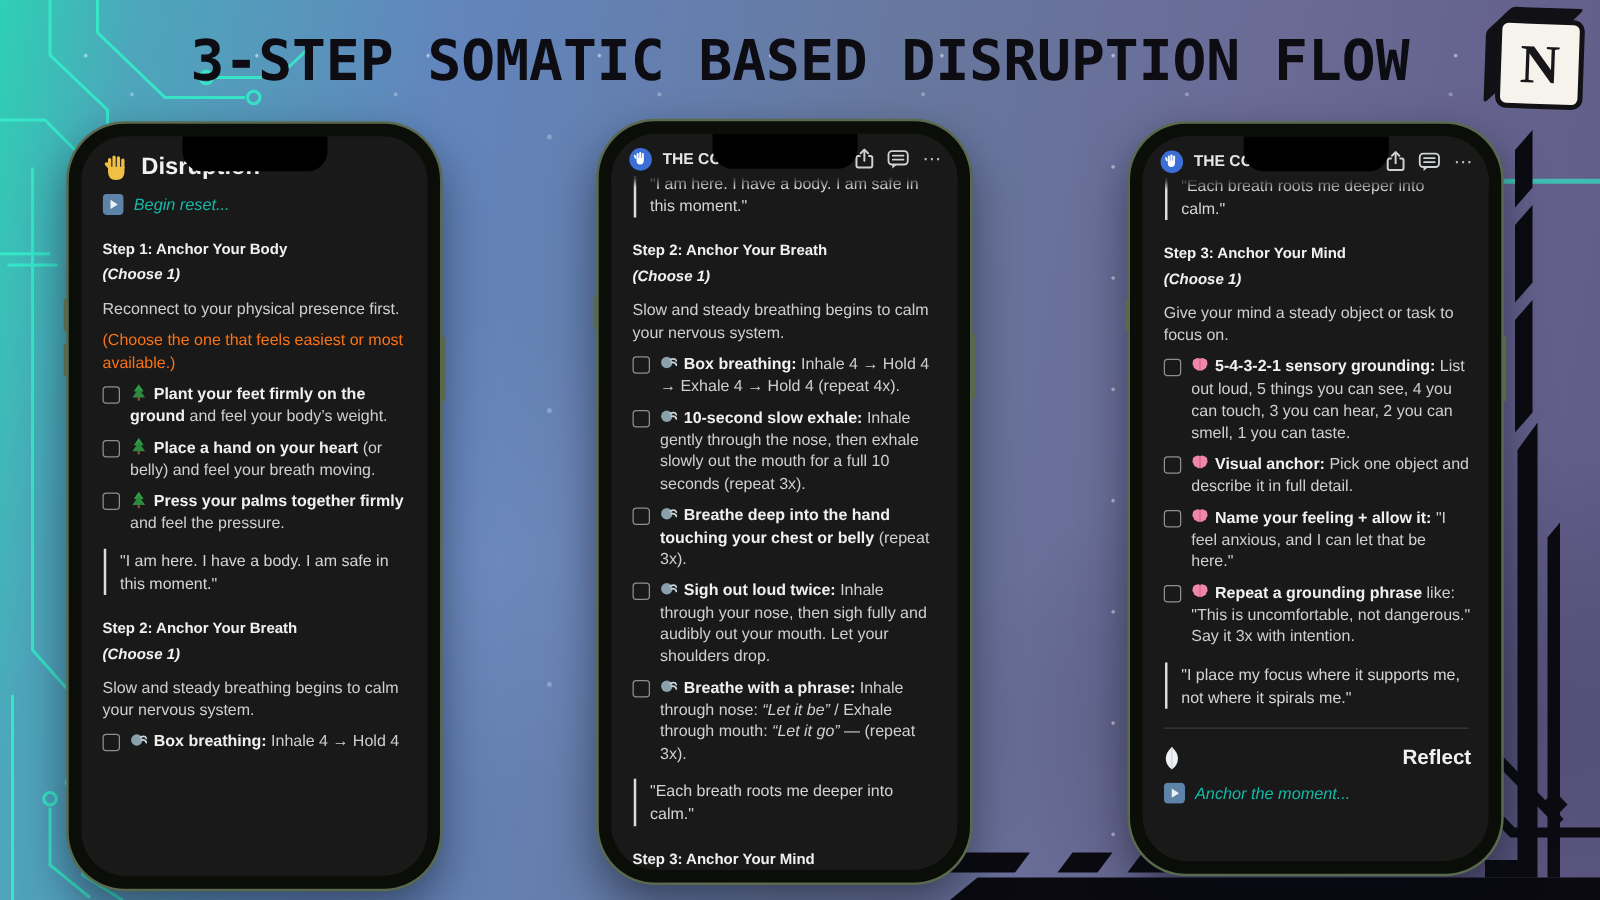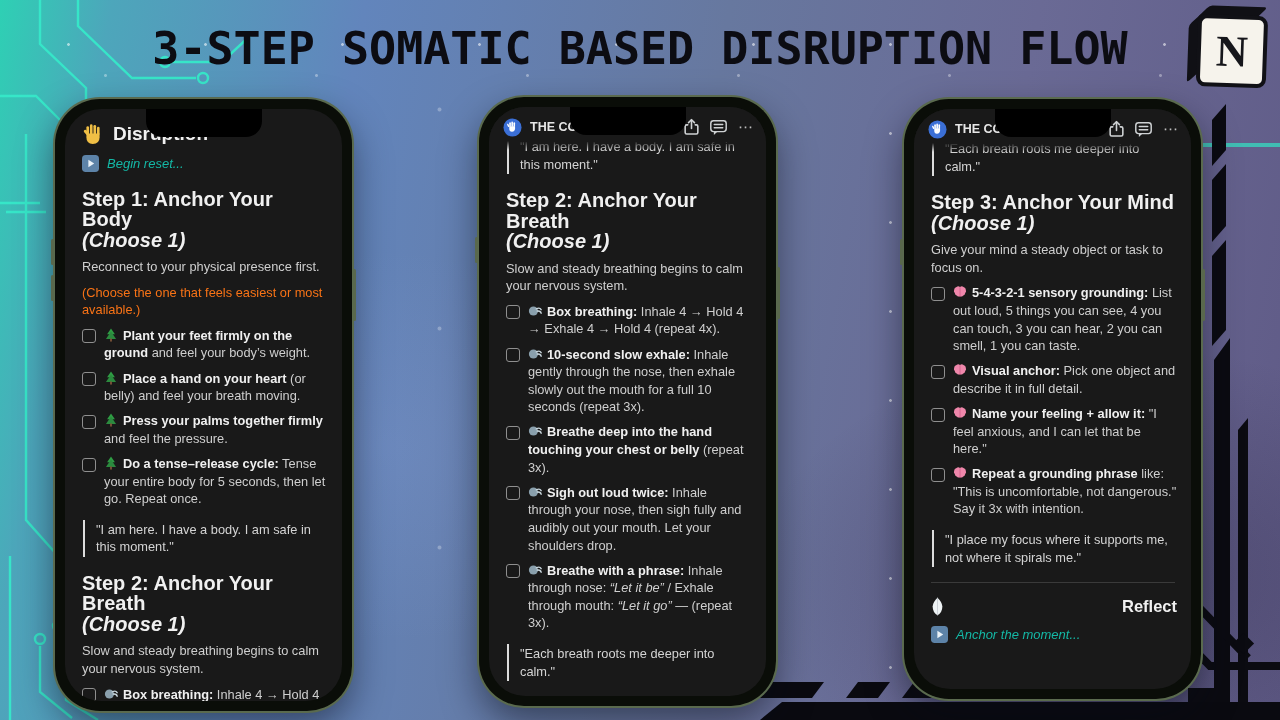--- a/index.html
+++ b/index.html
@@ -38,21 +38,21 @@
     display:flex;align-items:center;gap:8px;padding:6px 12px 0 14px;box-sizing:border-box;}
   .appbar:after{content:"";position:absolute;left:0;right:0;top:100%;height:9px;
     background:linear-gradient(#191919,rgba(25,25,25,0));}
   .appbar .ttl{flex:1;font-weight:700;font-size:12.5px;color:#e6e6e6;white-space:nowrap;overflow:hidden;}
   .appbar .abic{width:19px;height:19px;flex:0 0 auto;}
   .appbar .more{color:#bdbdbd;font-size:15px;letter-spacing:1px;margin-left:2px;}
   .pgtitle{display:flex;align-items:center;gap:9px;margin:4px 0 10px;}
   .pgtitle .tword{font-size:19px;font-weight:700;color:#f1f1f1;}
   .toggle{display:flex;align-items:center;gap:8px;margin:10px 0 4px;}
   .toggle .lbl{font-style:italic;color:#14b8a6;font-size:13px;}
-  h3.step{font-size:20px;line-height:20.5px;color:#f0f0f0;margin:16px 0 6px;font-weight:700;}
+  h3.step{font-size:12px;line-height:20.5px;color:#f0f0f0;margin:16px 0 6px;font-weight:700;}
   h3.step .c1{display:block;}
   h3.step .c2{display:block;font-style:italic;}
   .para{margin:8px 0;}
   .para .b{font-weight:400;color:#f97316;}
   .todo{display:flex;gap:8px;margin:7.5px 0;}
   .cb{flex:0 0 12px;width:12px;height:12px;border:1.6px solid #8f8f8f;border-radius:3px;margin-top:2.6px;}
   .tx{flex:1;}
   .tx .b{font-weight:700;color:#f0f0f0;}
   .tx i{color:#cfcfcf;}
   .ic14{display:inline-block;width:14px;height:14px;vertical-align:-2px;margin-right:5px;}
@@ -223,26 +223,20 @@
           <div class="tx"><svg class="ic14">
                 <use href="#sym-tree"></use>
               </svg><span class="b">Place a hand on your heart</span><span> (or belly) and feel your breath moving.</span></div>
         </div>
         <div class="todo">
           <span class="cb"></span>
           <div class="tx"><svg class="ic14">
                 <use href="#sym-tree"></use>
               </svg><span class="b">Press your palms together firmly</span><span> and feel the pressure.</span></div>
         </div>
-        <div class="todo">
-          <span class="cb"></span>
-          <div class="tx"><svg class="ic14">
-                <use href="#sym-tree"></use>
-              </svg><span class="b">Do a tense–release cycle:</span><span> Tense your entire body for 5 seconds, then let go. Repeat once.</span></div>
-        </div>
 
         <div class="quote">"I am here. I have a body. I am safe in this moment."</div>
 
         <h3 class="step">
           <span class="c1">Step 2: Anchor Your Breath</span>
           <span class="c2">(Choose 1)</span>
         </h3>
         <p class="para">Slow and steady breathing begins to calm your nervous system.</p>
         <div class="todo">
           <span class="cb"></span>

